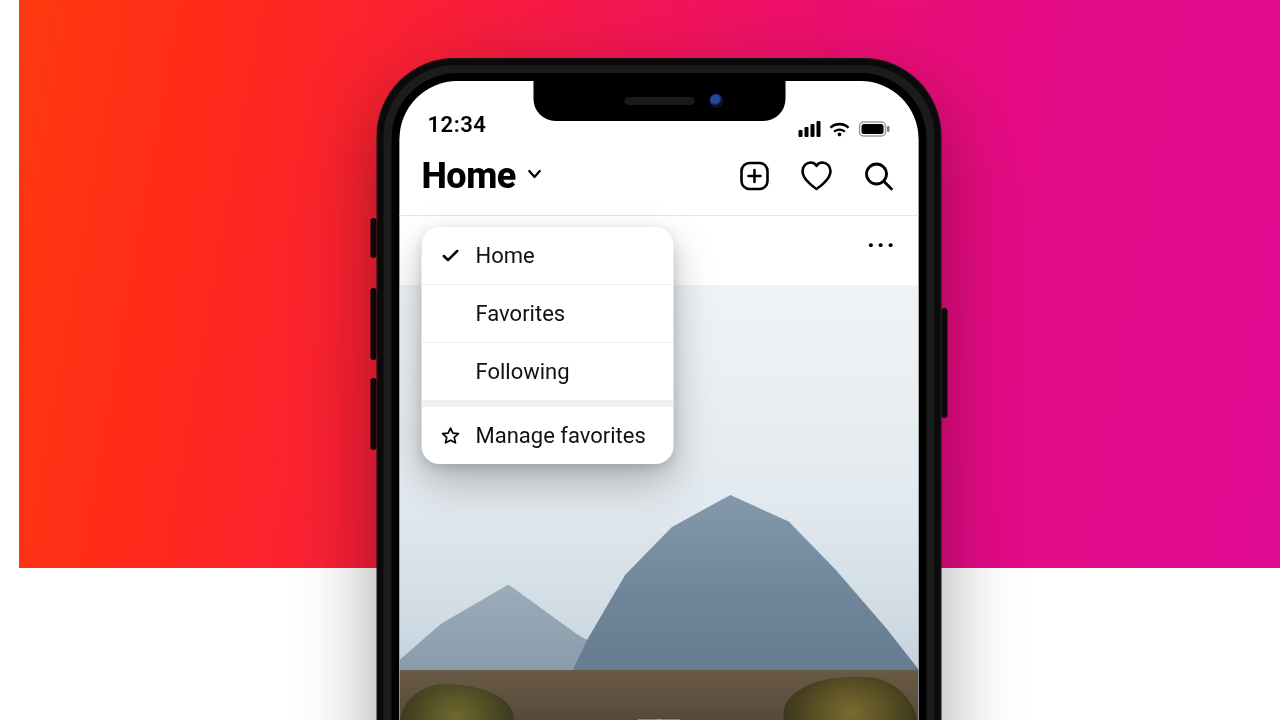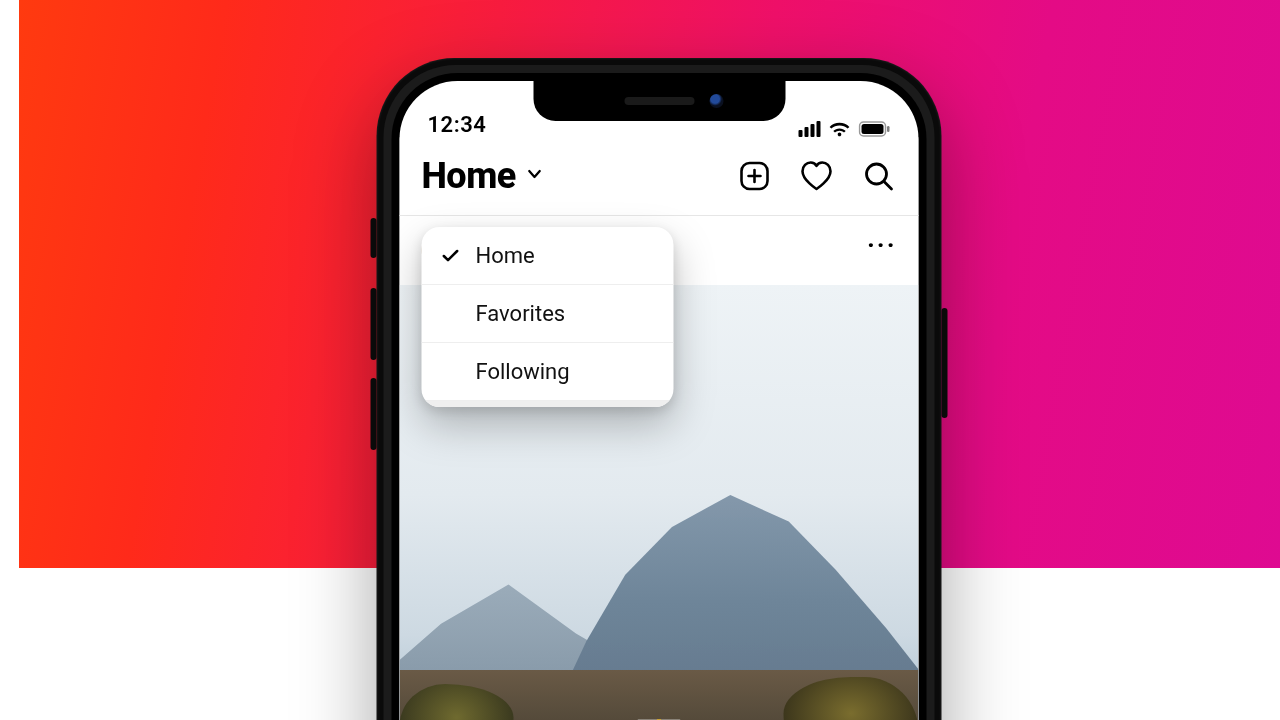--- a/index.html
+++ b/index.html
@@ -227,20 +227,28 @@
             </div>
             <div class="dd-item">
               <span class="slot"></span>
               <span>Favorites</span>
             </div>
             <div class="dd-item">
               <span class="slot"></span>
               <span>Following</span>
             </div>
             <div class="dd-sep"></div>
+            <div class="dd-item">
+              <span class="slot">
+                <svg width="20" height="20" viewBox="0 0 24 24">
+                    <path d="M12 2.5l2.9 6 6.6.6-5 4.6 1.5 6.5L12 17l-6 3.2 1.5-6.5-5-4.6 6.6-.6z" fill="none" stroke="#000" stroke-width="2" stroke-linejoin="round"></path>
+                  </svg>
+              </span>
+              <span>Manage favorites</span>
+            </div>
           </div>
 
         </div>
       </div>
     </div>
   </div>
 
 </div>
 
 </body></html>

